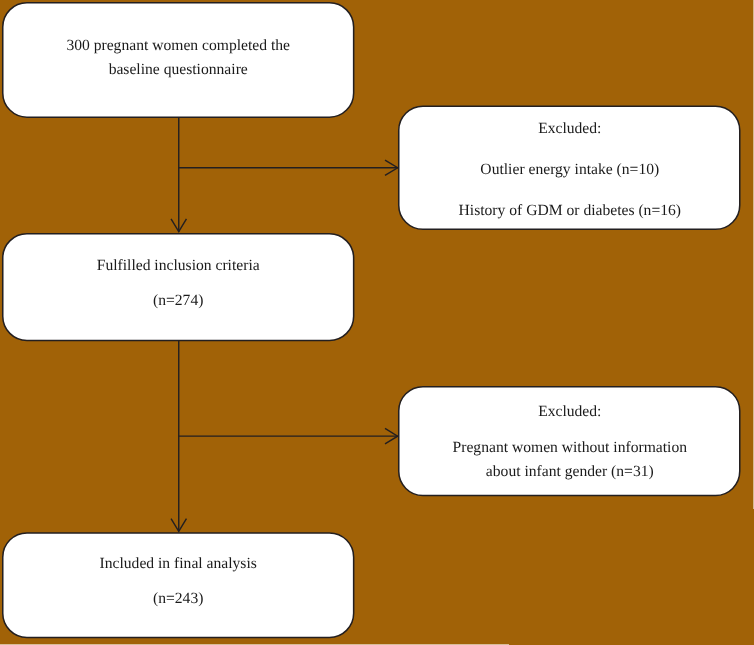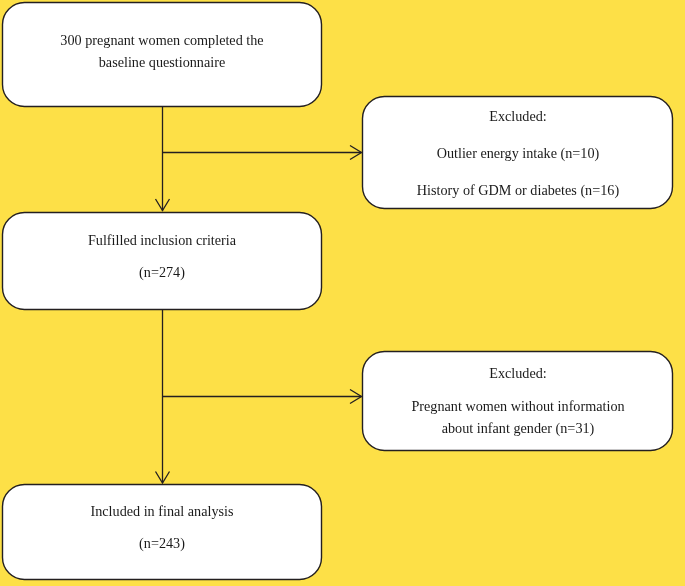--- a/index.html
+++ b/index.html
@@ -12,21 +12,21 @@
     width: 685px;
     height: 586px;
     overflow: hidden;
     font-family: "Liberation Serif", "DejaVu Serif", serif;
     color: #1a1a1a;
   }
   #flowchart-root {
     position: relative;
     width: 685px;
     height: 586px;
-    background: #fde047;
+    background: #a16207;
   }
   svg.flow-canvas {
     position: absolute;
     top: 0;
     left: 0;
     width: 685px;
     height: 586px;
     display: block;
   }
   .node-box {

